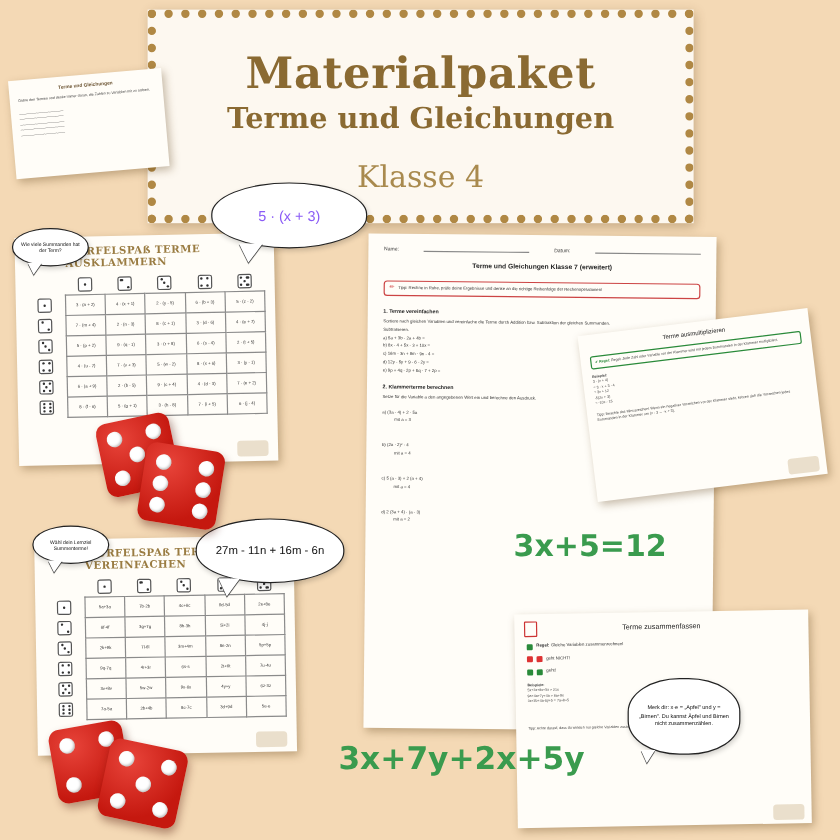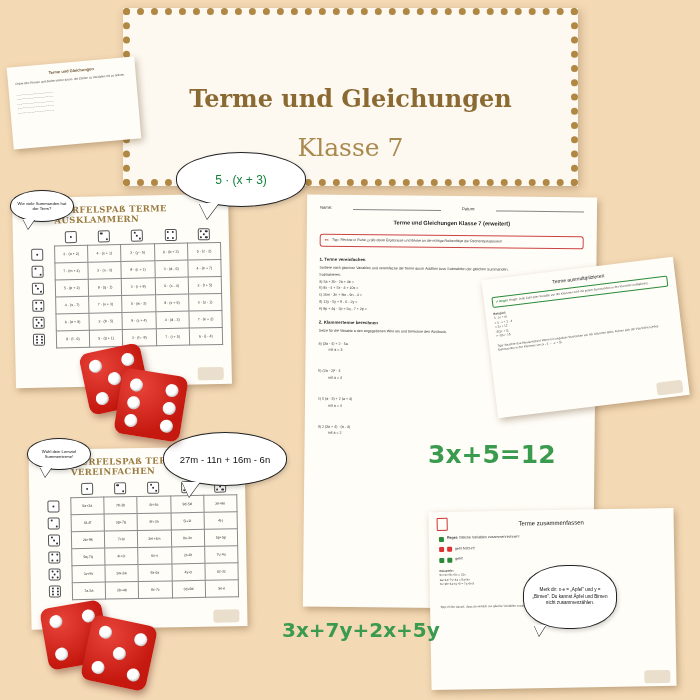--- a/index.html
+++ b/index.html
@@ -61,21 +61,21 @@
     border-radius:50%/48%;
     display:flex;align-items:center;justify-content:center;
     text-align:center;
     box-shadow:1px 2px 4px rgba(0,0,0,.18);
   }
   .bubble .tail{
     position:absolute;width:0;height:0;
   }
   #bubble-term{
     left:176px;top:152px;width:128px;height:53px;
-    font-size:12px;color:#15803d;
+    font-size:12px;color:#8b5cf6;
   }
   #bubble-term .tail{
     left:22px;bottom:-13px;
     border-left:8px solid transparent;border-right:12px solid transparent;
     border-top:16px solid #fff;
     filter:drop-shadow(0 1px 0 #222);
   }
   #bubble-verein{
     left:163px;top:432px;width:122px;height:52px;
     font-size:9.5px;color:#111;
@@ -157,21 +157,21 @@
     left:430px;top:510px;width:245px;height:178px;transform:rotate(-1deg);padding:8px 10px;
   }
   #card-zusammen .ttl{font-size:6px;text-align:center;color:#222;margin:2px 0 8px;}
   .kv{display:flex;gap:3px;align-items:flex-start;font-size:3.6px;color:#333;margin-bottom:5px;}
   .sq{width:5px;height:5px;border-radius:1px;display:inline-block;flex:none;margin-top:.5px;}
   
   .green{
     position:absolute;color:#3a9b4e;font-family:"DejaVu Sans", sans-serif;font-weight:bold;
   }
   #eq1{left:428px;top:440px;font-size:25px;}
-  #eq2{left:282px;top:618px;font-size:20px;}
+  #eq2{left:282px;top:618px;font-size:26px;}
   
   .bigdie{
     position:absolute;border-radius:9px;
     background:radial-gradient(circle at 30% 25%, #e8443a, #c5180f 70%);
     box-shadow:2px 4px 7px rgba(80,20,10,.4);
     display:grid;grid-template-columns:repeat(3,1fr);grid-template-rows:repeat(3,1fr);
     padding:6px;box-sizing:border-box;
   }
   .bigdie b{
     width:13px;height:13px;background:#fff;border-radius:50%;
@@ -187,22 +187,23 @@
     position:absolute;width:26px;height:13px;border-radius:3px;
     background:#e8dcc6;opacity:.9;font-size:3px;color:#7a6340;
     display:flex;align-items:center;justify-content:center;
   }
 </style>
 </head>
 <body>
 
 <div class="sheet" id="title-card">
   <div class="dotborder"></div>
+  <div id="title-main">Materialpaket</div>
   <div id="title-sub">Terme und Gleichungen</div>
-  <div id="title-class">Klasse 7</div>
+  <div id="title-class">Klasse 4</div>
 </div>
 
 <div class="sheet" id="card-tl">
   <div class="hdr">Terme und Gleichungen</div>
   <div class="tinytext">Ordne den Termen und denke immer daran, die Zahlen zu Variablen mit zu ordnen.</div>
   <div class="tinytext" style="margin-top:5px;">
     ______________________<br>______________________<br>______________________<br>______________________<br>______________________
   </div>
 </div>
 

